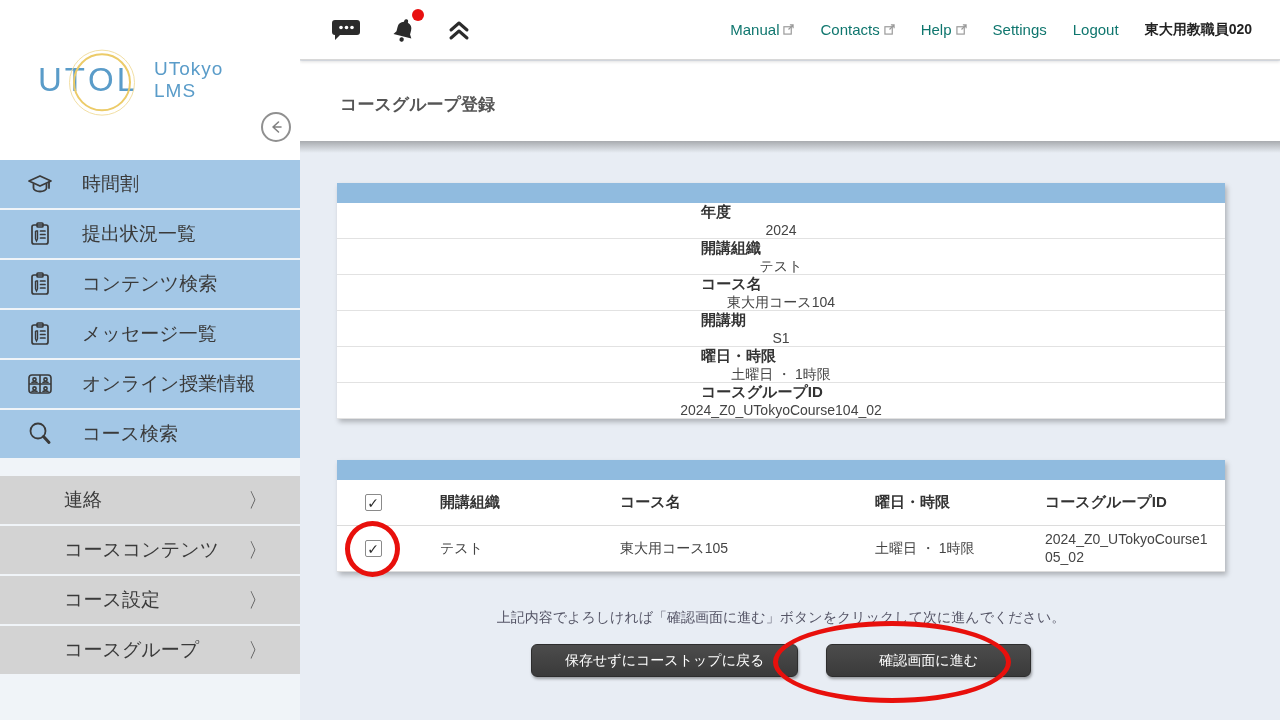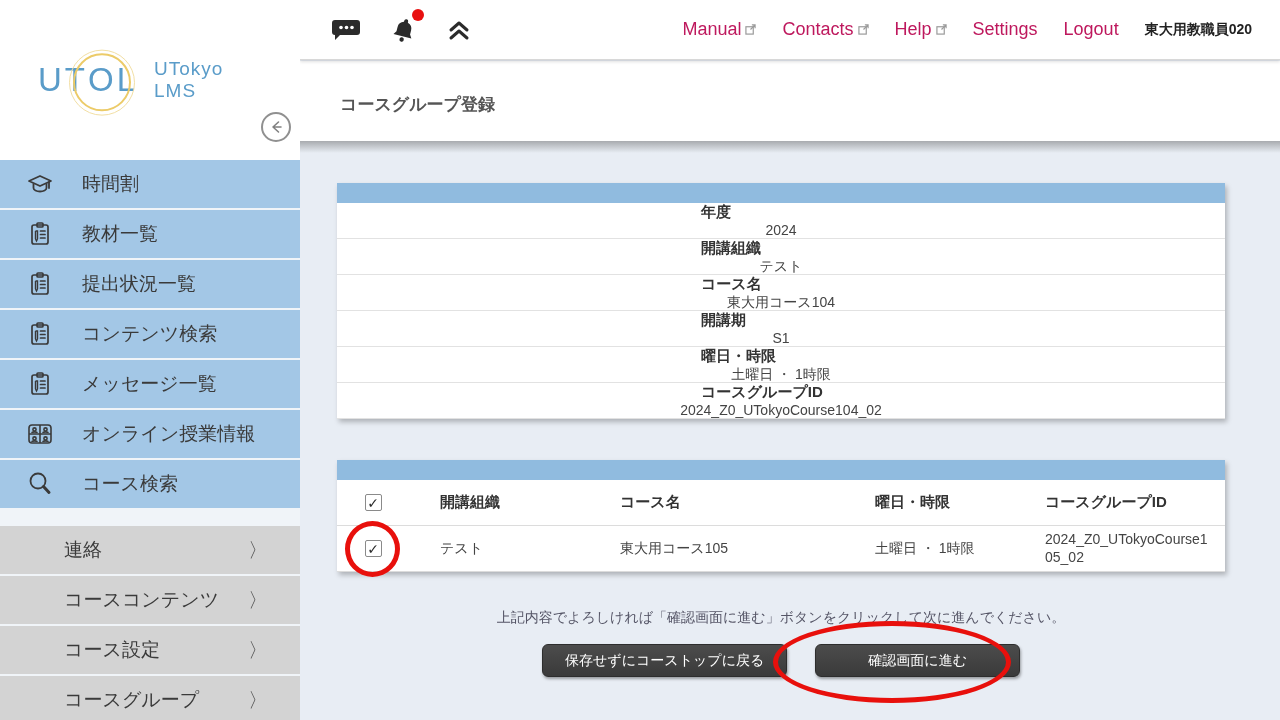--- a/index.html
+++ b/index.html
@@ -30,21 +30,21 @@
   .menu-gap { height:16px; background:#f0f4f8; }
   .menu-item.grey { background:#d3d3d3; padding-left:64px; position:relative; }
   .menu-item.grey .chev { position:absolute; right:32px; font-size:20px; color:#555; }
 
   
   .main-header { position:absolute; left:300px; top:0; width:980px; height:60px; background:#fff;
                  border-bottom:1px solid #d8d8d8; box-shadow:0 2px 3px rgba(0,0,0,.12); z-index:4;
                  display:flex; align-items:center; }
   .hdr-icons { display:flex; align-items:center; gap:26px; margin-left:32px; }
   .hdr-right { margin-left:auto; margin-right:28px; display:flex; align-items:center; gap:26px; }
-  .hdr-link { font-size:18px; color:#be185d; cursor:pointer; display:flex; align-items:center; gap:4px;justify-content:flex-end; }
+  .hdr-link { font-size:15px; color:#0f766e; cursor:pointer; display:flex; align-items:center; gap:4px;justify-content:flex-end; }
   .hdr-user { font-size:14px; font-weight:bold; color:#222; }
   .icon-btn { cursor:pointer; position:relative; display:flex; align-items:center; }
   .bell-dot { position:absolute; right:-4px; top:-5px; width:12px; height:12px; border-radius:50%; background:#e81010; }
 
   .title-bar { position:absolute; left:300px; top:61px; width:980px; height:80px; background:#fff; z-index:3; }
   .page-title { position:absolute; left:40px; top:32px; font-size:17px; font-weight:bold; color:#555; }
 
   .content { position:absolute; left:300px; top:141px; width:980px; height:579px; background:#e8edf4; z-index:2; }
   .content::before { content:''; position:absolute; left:0; top:0; width:980px; height:12px;
                      background:linear-gradient(rgba(90,90,90,.45), rgba(90,90,90,0)); }
@@ -70,21 +70,21 @@
   .c-row.data .dcell { font-size:14px; color:#444; }
 
   .checkbox { width:17px; height:17px; background:#fff; border:1px solid #8a8a8a; border-radius:2px;
               display:flex; align-items:center; justify-content:center; cursor:pointer;
               font-size:14px; font-weight:bold; color:#2b2b2b; line-height:1; }
 
   
   .instruction { position:absolute; left:0; top:468px; width:888px; margin-left:37px; text-align:center;
                  font-size:14px; color:#556; }
   .btn-row { position:absolute; left:37px; top:503px; width:888px; display:flex; justify-content:center; gap:28px; }
-  .btn { height:33px; padding:0 22px; background:linear-gradient(#4c4c4c,#3a3a3a); color:#fff; border:1px solid #2d2d2d;
+  .btn { height:33px; padding:0 33px; background:linear-gradient(#4c4c4c,#3a3a3a); color:#fff; border:1px solid #2d2d2d;
          border-radius:6px; font-size:14px; font-family:inherit; cursor:pointer; box-shadow:1px 2px 3px rgba(0,0,0,.35); }
   .btn.confirm { padding:4px 52px; }
 
   
   .ann { position:absolute; border:5px solid #e8100c; border-radius:50%; z-index:9; pointer-events:none; }
   .ann-checkbox { left:345px; top:521px; width:55px; height:56px; }
   .ann-confirm  { left:773px; top:621px; width:238px; height:82px; }
 
   svg { display:block; }
 </style>
@@ -114,31 +114,20 @@
     <div class="menu">
       <div class="menu-item blue">
         <span class="mi-icon">
           <svg width="30" height="30" viewBox="0 0 30 30" fill="none" stroke="#3a3a3a" stroke-width="1.8" stroke-linejoin="round">
               <path d="M4 12 L15 7 L26 12 L15 17 Z"></path>
               <path d="M8.5 14.5 V19 C8.5 21 11.5 22.5 15 22.5 C18.5 22.5 21.5 21 21.5 19 V14.5"></path>
               <path d="M24 13 V19" stroke-linecap="round"></path>
             </svg>
         </span>
         <span>時間割</span>
-      </div>
-      <div class="menu-item blue">
-        <span class="mi-icon">
-          <svg width="28" height="28" viewBox="0 0 28 28" fill="none" stroke="#3a3a3a" stroke-width="1.7">
-              <rect x="6" y="5" width="16" height="19" rx="2"></rect>
-              <rect x="11" y="3" width="6" height="4" rx="1"></rect>
-              <path d="M14.5 11 H19 M14.5 14.5 H19 M14.5 18 H19" stroke-linecap="round"></path>
-              <path d="M9.5 11 V19 M9.5 19 L10.5 21 L11.5 19 M9.5 11 H11.5 V19" stroke-width="1.4"></path>
-            </svg>
-        </span>
-        <span>教材一覧</span>
       </div>
       <div class="menu-item blue">
         <span class="mi-icon">
           <svg width="28" height="28" viewBox="0 0 28 28" fill="none" stroke="#3a3a3a" stroke-width="1.7">
               <rect x="6" y="5" width="16" height="19" rx="2"></rect>
               <rect x="11" y="3" width="6" height="4" rx="1"></rect>
               <path d="M14.5 11 H19 M14.5 14.5 H19 M14.5 18 H19" stroke-linecap="round"></path>
               <path d="M9.5 11 V19 M9.5 19 L10.5 21 L11.5 19 M9.5 11 H11.5 V19" stroke-width="1.4"></path>
             </svg>
         </span>

